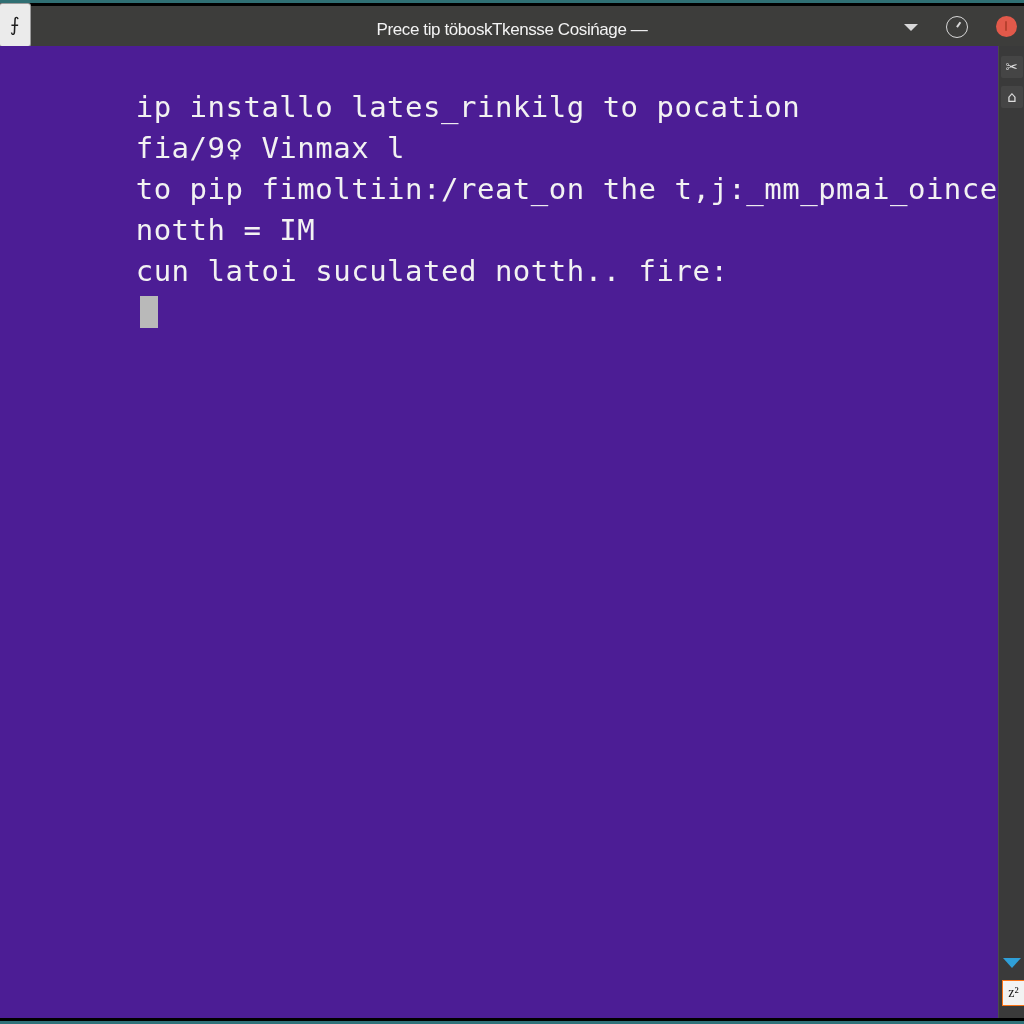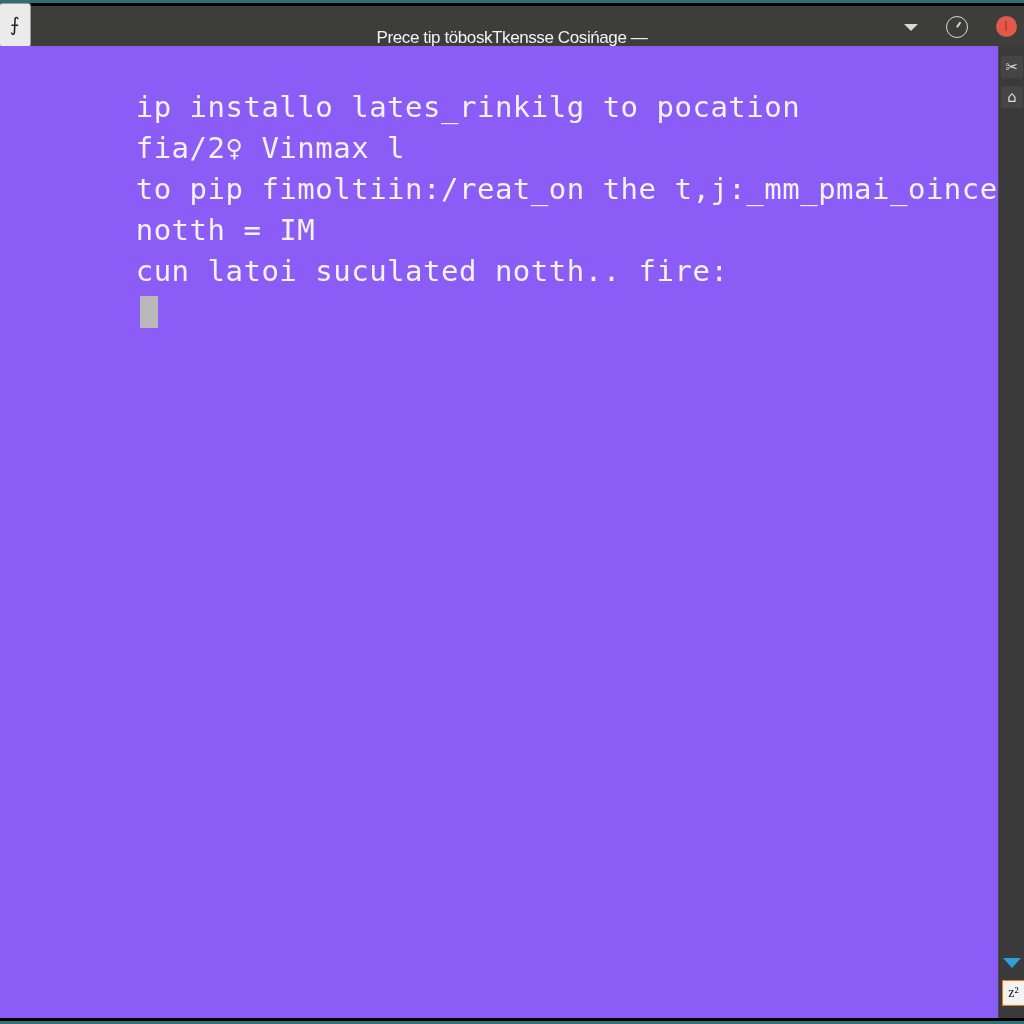--- a/index.html
+++ b/index.html
@@ -53,21 +53,21 @@
     font-size: 19px;
     line-height: 1;
     color: #1d1d1d;
     font-family: "DejaVu Sans", sans-serif;
     transform: translateY(-1px);
   }
   #window-title {
     position: absolute;
     left: 0;
     right: 0;
-    top: 12px;
+    top: 4px;
     height: 28px;
     line-height: 40px;
     text-align: center;
     color: #f3f3f3;
     font-size: 17px;
     letter-spacing: -0.4px;
     font-family: "Liberation Sans", sans-serif;
     white-space: nowrap;
     overflow: hidden;
     pointer-events: none;
@@ -121,21 +121,21 @@
     border-radius: 1px;
   }
 
   
   #terminal-body {
     position: absolute;
     left: 0;
     top: 43px;
     width: 998px;
     bottom: 3px;
-    background: #8b5cf6;
+    background: #4c1d95;
     overflow: hidden;
   }
   #terminal-output {
     position: absolute;
     left: 0;
     top: 0;
     padding: 0;
     margin: 0;
   }
   .term-line {
@@ -249,21 +249,21 @@
   </div>
 
   <div id="terminal-body">
     <div id="terminal-output">
 
       <div class="term-line">
         <span>ip installo lates_rinkilg to pocation</span>
       </div>
 
       <div class="term-line">
-        <span>fia/2♀ Vinmax l</span>
+        <span>fia/9♀ Vinmax l</span>
       </div>
 
       <div class="term-line">
         <span>to pip fimoltiin:/reat_on the t,j:_mm_pmai_oincet).</span>
       </div>
 
       <div class="term-line">
         <span>notth = IM</span>
       </div>
 

